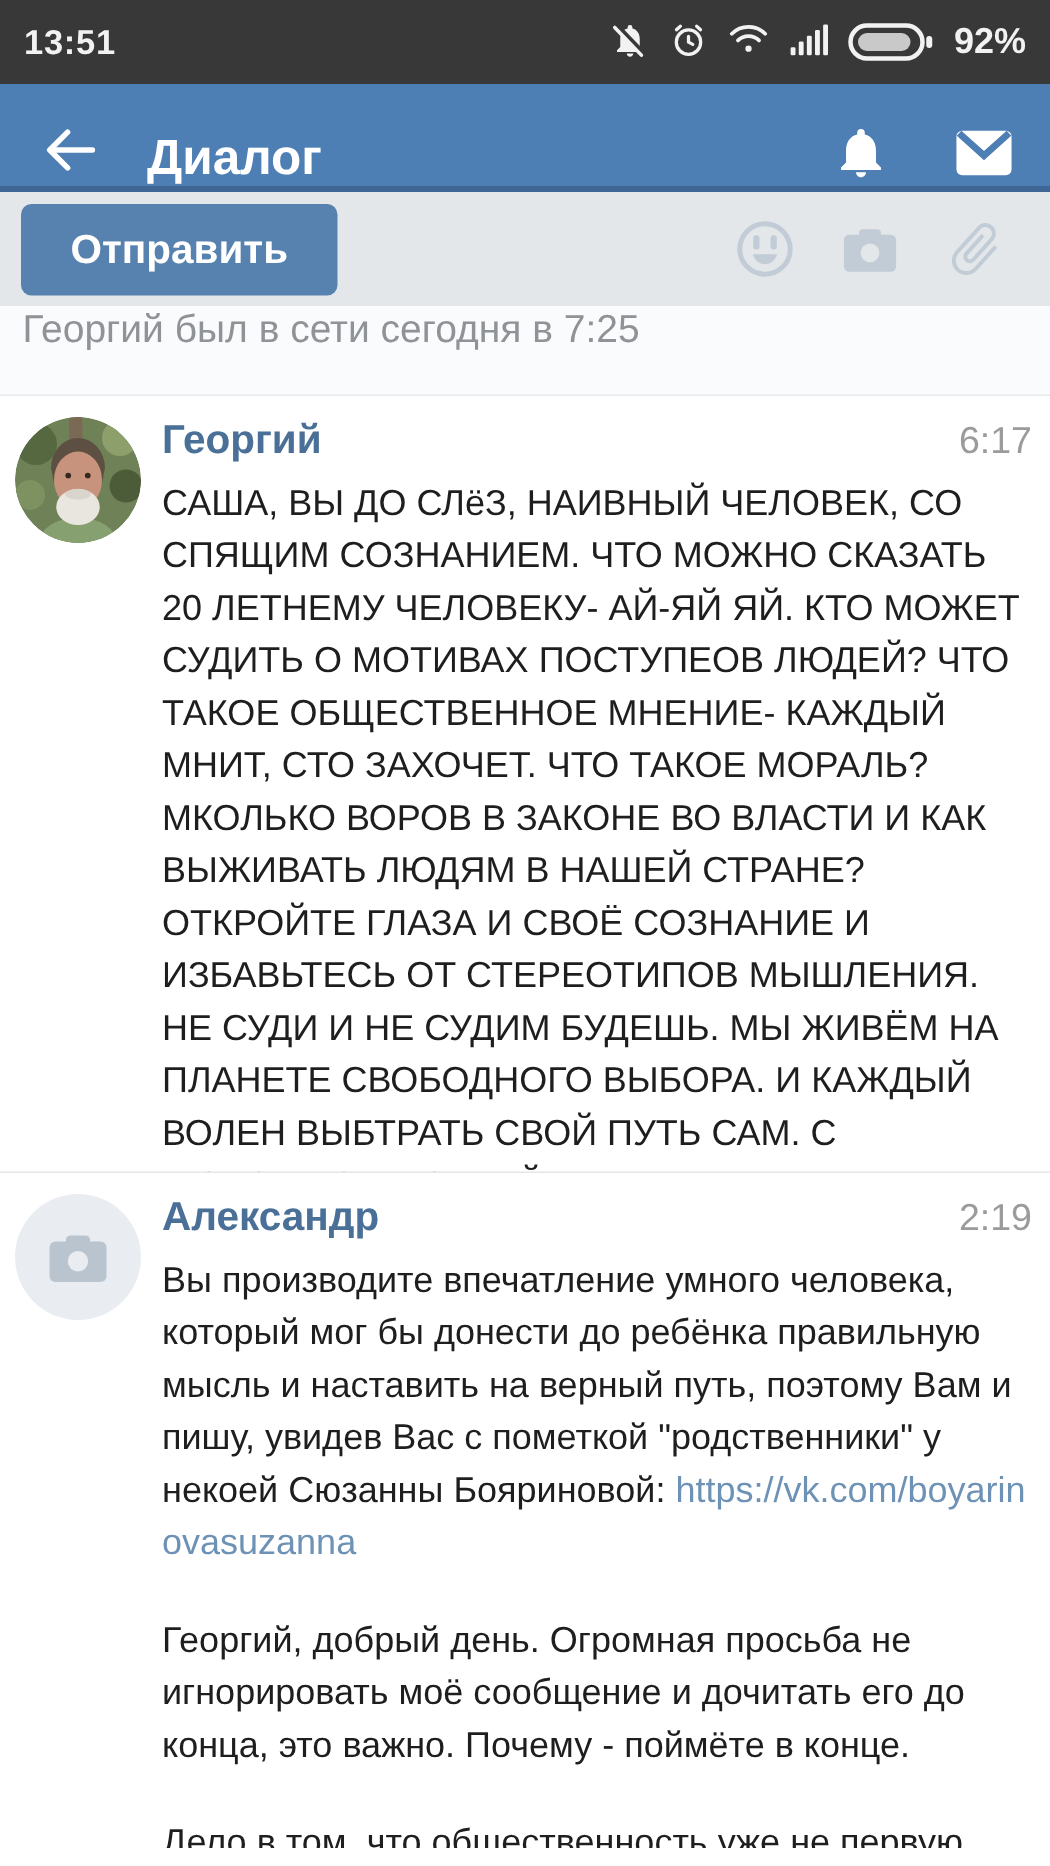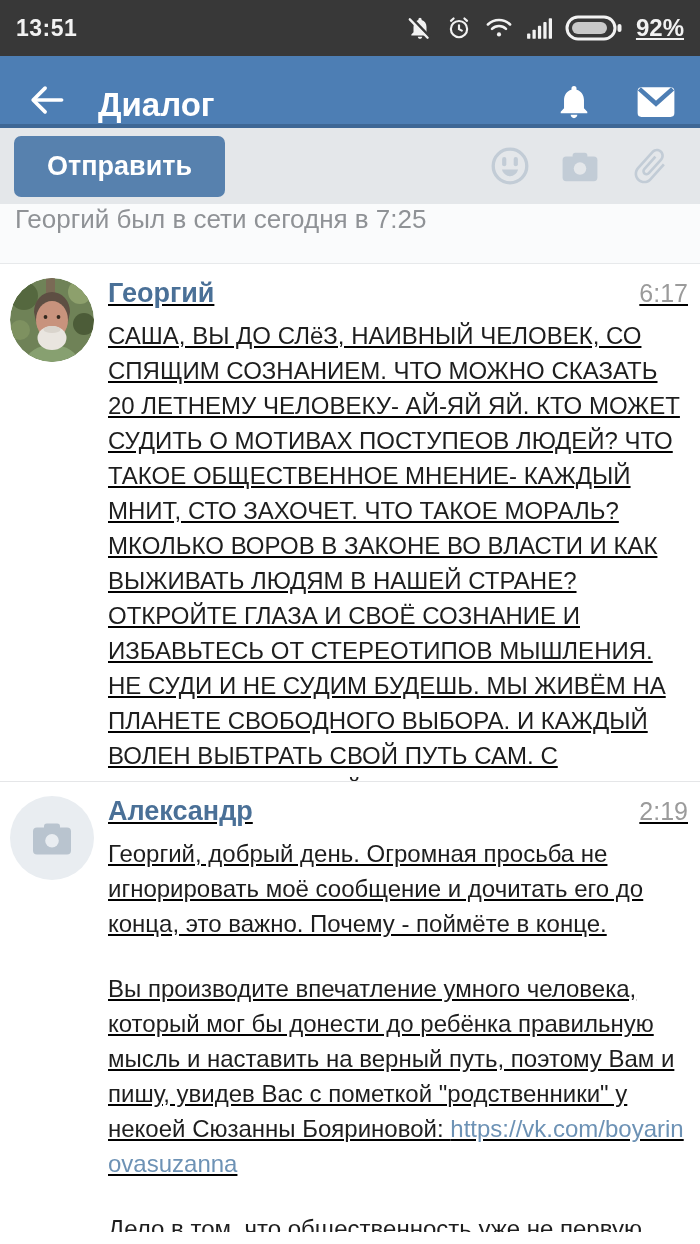--- a/index.html
+++ b/index.html
@@ -11,21 +11,21 @@
     overflow: hidden;
     position: relative;
   }
   
   .status-bar {
     height: 56px; background: #383838;
     display: flex; align-items: center;
     padding: 0 16px; color: #f2f2f2;
   }
   .sb-time { font-size: 23px; font-weight: 700; letter-spacing: 0.5px; }
-  .sb-right { margin-left: auto; display: flex; align-items: center; gap: 13px; text-decoration: underline; }
+  .sb-right { margin-left: auto; display: flex; gap: 13px; }
   .sb-right svg { display: block; }
   .sb-batt-pct { font-size: 24px; font-weight: 700; }
   
   .app-header {
     height: 72px; background: #4d7eb4;
     border-bottom: 4px solid #3e6795;
     display: flex; align-items: flex-end;
     padding: 0 22px;
   }
   .back-btn { width: 48px; height: 48px; display: flex; align-items: center; justify-content: center; }
@@ -48,21 +48,21 @@
   .tb-icon { width: 44px; height: 44px; display: flex; align-items: center; justify-content: center; }
   
   .presence {
     height: 60px; background: #fafbfc;
     border-bottom: 1px solid #e7e9eb;
     display: flex; align-items: flex-start;
     padding: 0 15px;
     color: #8f9296; font-size: 26px;
   }
   
-  .messages { background: #ffffff; text-decoration: underline; }
+  .messages { background: #ffffff; }
   .message { display: flex; padding: 14px 12px 0 10px; }
   .msg-1 { height: 517px; overflow: hidden; }
   .msg-2 { height: 450px; overflow: hidden; }
   .msg-divider { height: 1px; background: #e5e6e8; }
   .avatar-col { width: 84px; flex: 0 0 84px; }
   .avatar {
     width: 84px; height: 84px; border-radius: 50%;
     overflow: hidden; display: flex; align-items: center; justify-content: center;
   }
   .avatar-placeholder { background: #e9edf1; }
@@ -224,20 +224,20 @@
           <circle cx="12" cy="13.4" r="3.4" fill="#e9edf1"></circle>
         </svg>
       </div>
     </div>
     <div class="msg-body">
       <div class="msg-head">
         <span class="msg-author">Александр</span>
         <span class="msg-time">2:19</span>
       </div>
       <div class="msg-text">
+        <p class="para"><span>Вы производите впечатление умного человека, который мог бы донести до ребёнка правильную мысль и наставить на верный путь, поэтому Вам и пишу, увидев Вас с пометкой "родственники" у некоей Сюзанны Бояриновой: </span><a class="msg-link">https://vk.com/boyarinovasuzanna</a></p>
         <p class="para">Георгий, добрый день. Огромная просьба не игнорировать моё сообщение и дочитать его до конца, это важно. Почему - поймёте в конце.</p>
-        <p class="para"><span>Вы производите впечатление умного человека, который мог бы донести до ребёнка правильную мысль и наставить на верный путь, поэтому Вам и пишу, увидев Вас с пометкой "родственники" у некоей Сюзанны Бояриновой: </span><a class="msg-link">https://vk.com/boyarinovasuzanna</a></p>
         <p class="para">Дело в том, что общественность уже не первую</p>
       </div>
     </div>
   </div>
 
 </div>
 
 </body></html>

